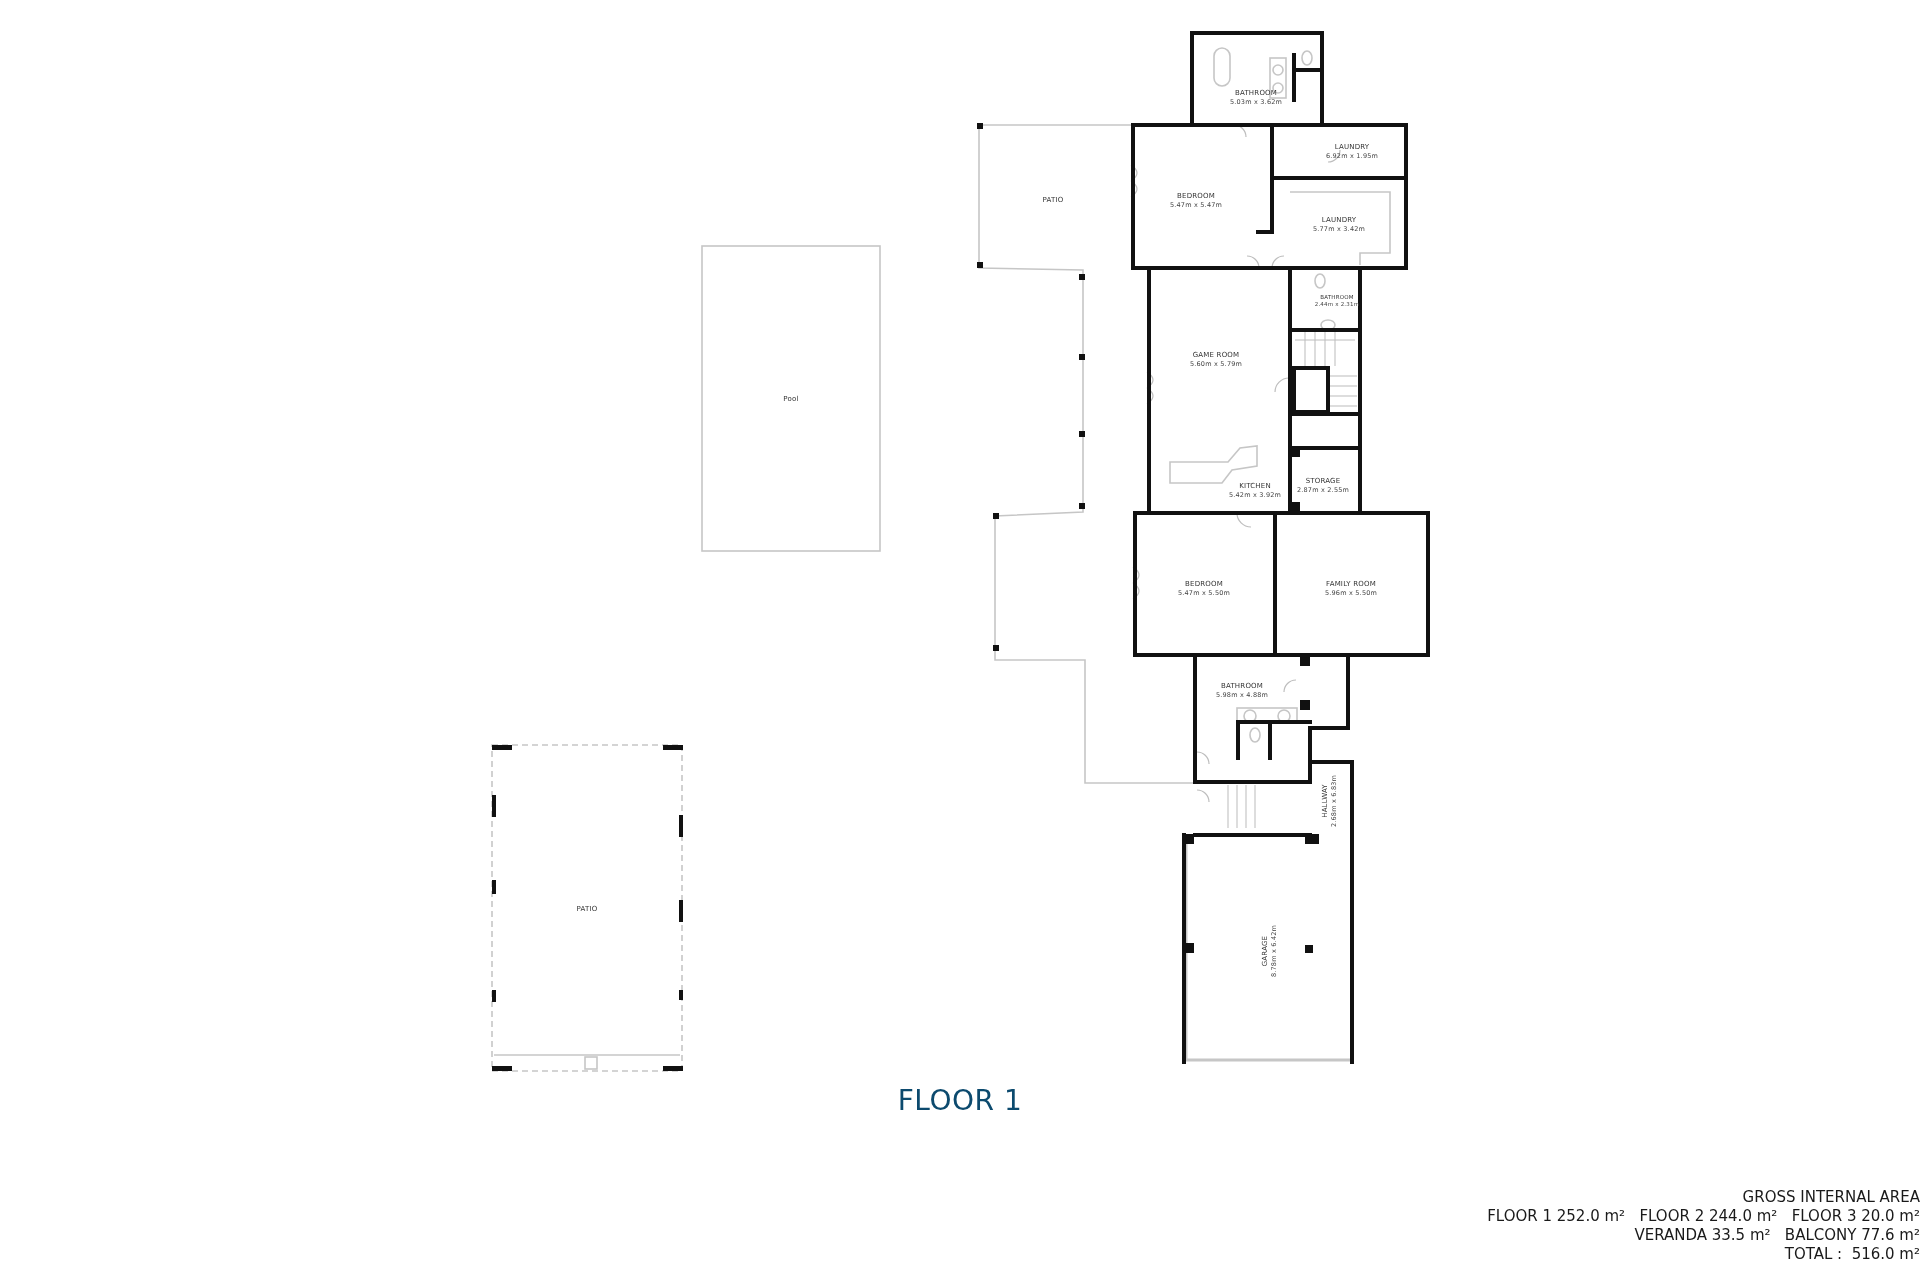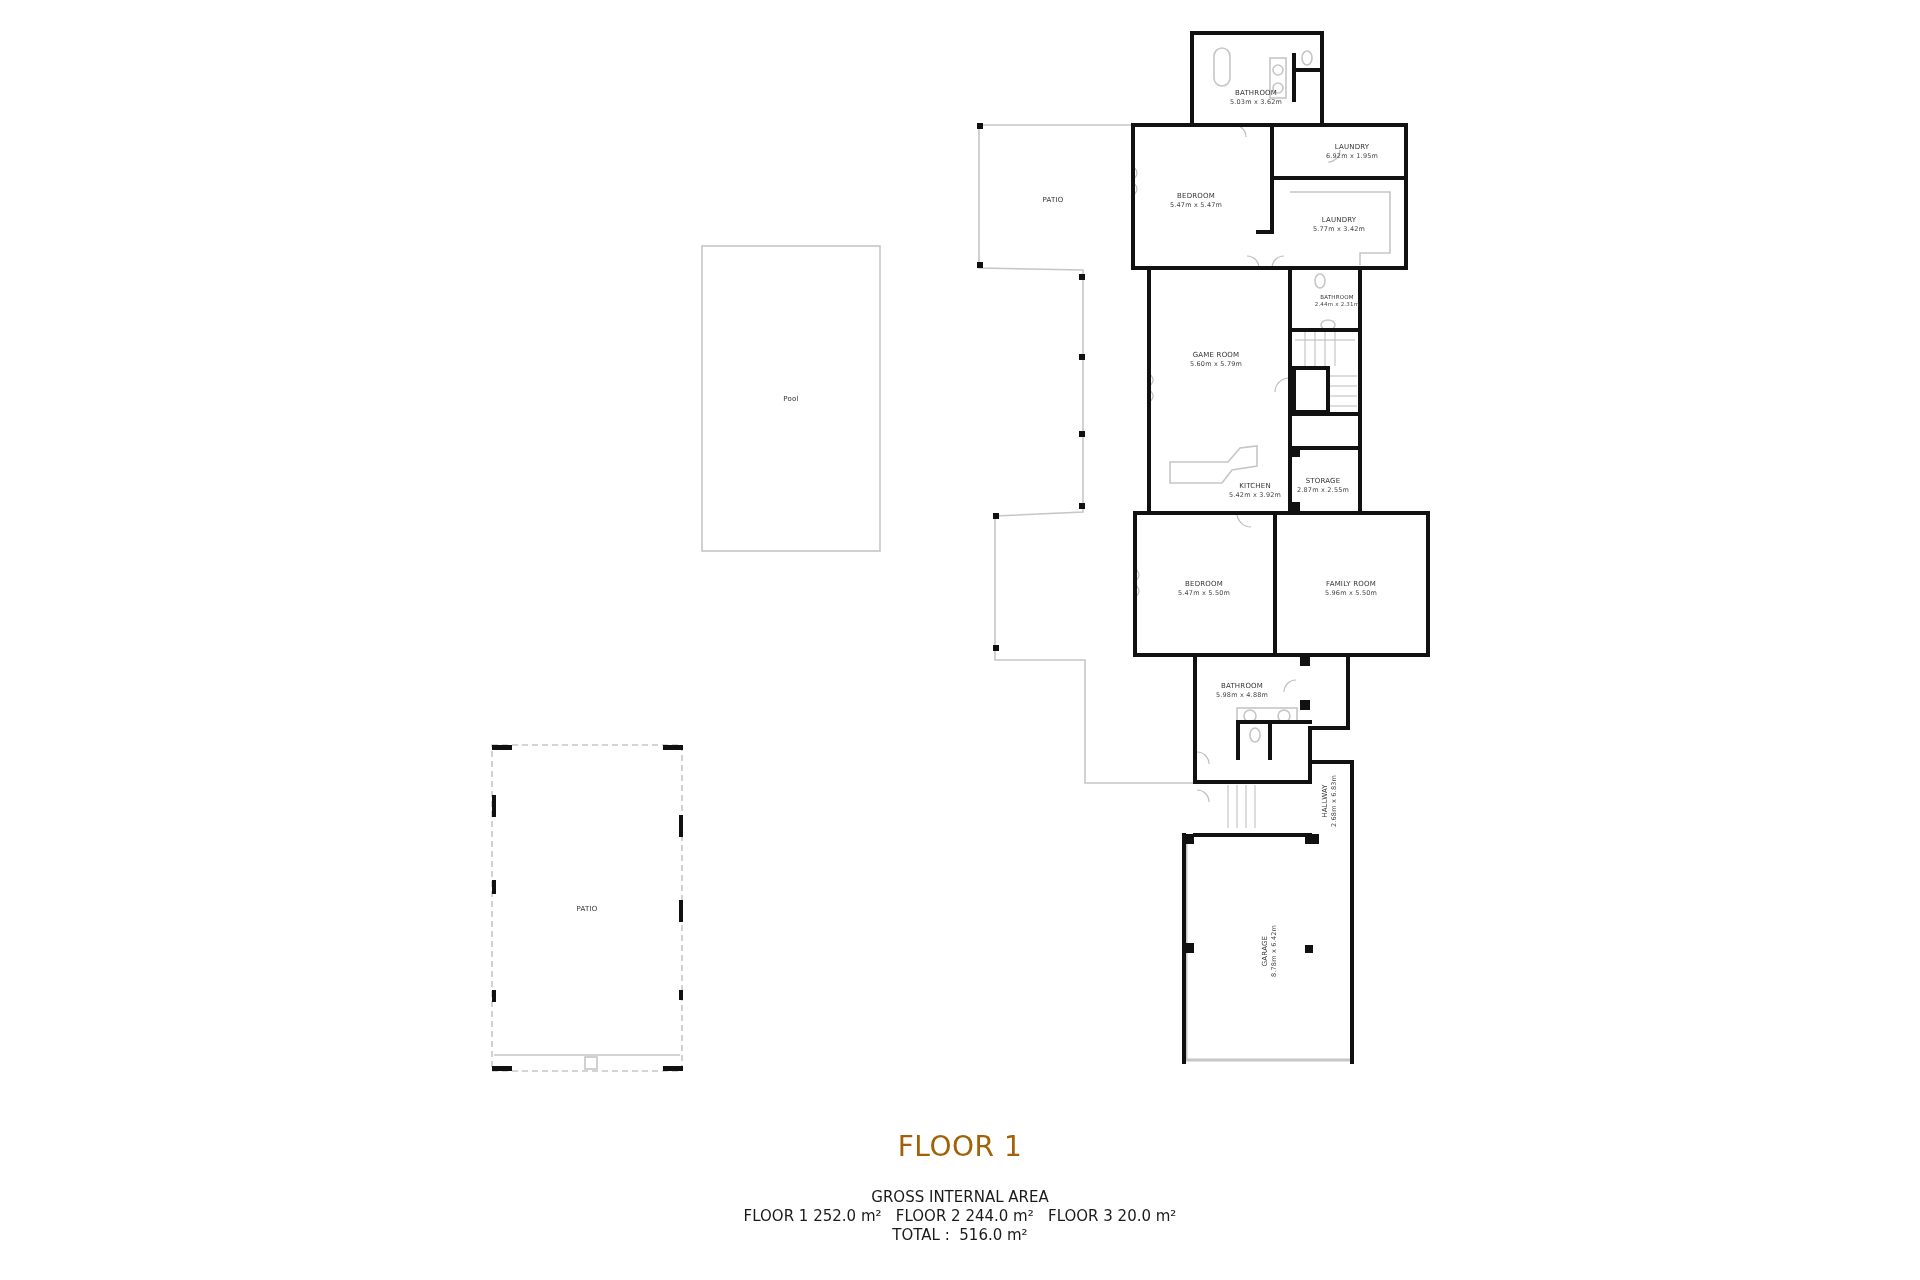--- a/index.html
+++ b/index.html
@@ -1,23 +1,23 @@
 <!DOCTYPE html>
 <html><head>
 <meta charset="utf-8">
 <style>
   html, body { margin:0; padding:0; background:#ffffff; }
   body { width:1920px; height:1280px; position:relative; overflow:hidden; font-family:"DejaVu Sans", sans-serif; color:#222; }
   svg.plan { position:absolute; left:0; top:0; }
   .room-label { position:absolute; text-align:center; font-size:7px; line-height:9px; color:#333; letter-spacing:0.2px; transform:translate(-50%,-50%); white-space:nowrap; }
   .room-label .dim { display:block; font-size:6.5px; color:#444; }
   .room-label.vert { transform:translate(-50%,-50%) rotate(-90deg); }
-  .floor-title { position:absolute; left:0; width:1920px; top:1084px; text-align:center; font-size:28px; letter-spacing:0.5px; color:#a16207;margin-top:46px; }
+  .floor-title { position:absolute; left:0; width:1920px; top:1084px; text-align:center; font-size:28px; letter-spacing:0.5px; color:#0c4a6e; }
   .area-block { position:absolute; left:0; width:1920px; top:1188px; text-align:center; font-size:15px; line-height:19px; color:#1a1a1a; }
-  .area-block div { white-space:pre; }
+  .area-block div { white-space:pre;text-align:right; }
 </style>
 </head>
 <body>
 
 <svg class="plan" width="1920" height="1280" viewBox="0 0 1920 1280">
 
   <g fill="none" stroke="#c6c6c6" stroke-width="1.6">
 
     <rect x="702" y="246" width="178" height="305"></rect>
 
@@ -204,14 +204,15 @@
 </div>
 <div class="room-label" style="left:587px;top:909px;">
   <span>PATIO</span>
 </div>
 
 <div class="floor-title">FLOOR 1</div>
 
 <div class="area-block">
   <div>GROSS INTERNAL AREA</div>
   <div>FLOOR 1 252.0 m²   FLOOR 2 244.0 m²   FLOOR 3 20.0 m²</div>
+  <div>VERANDA 33.5 m²   BALCONY 77.6 m²</div>
   <div>TOTAL :  516.0 m²</div>
 </div>
 
 </body></html>

